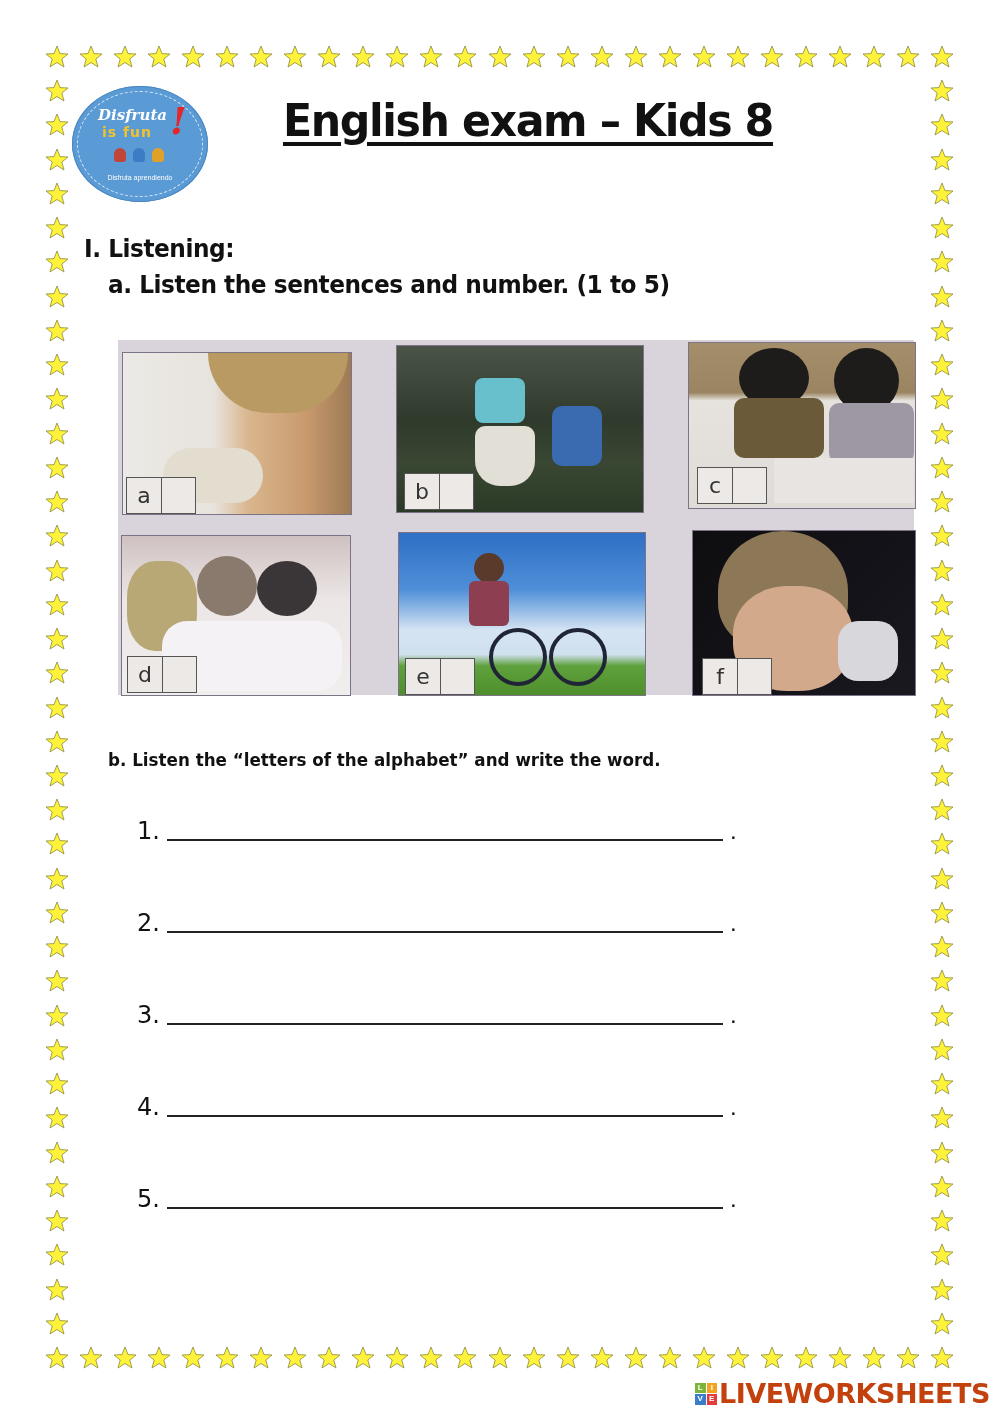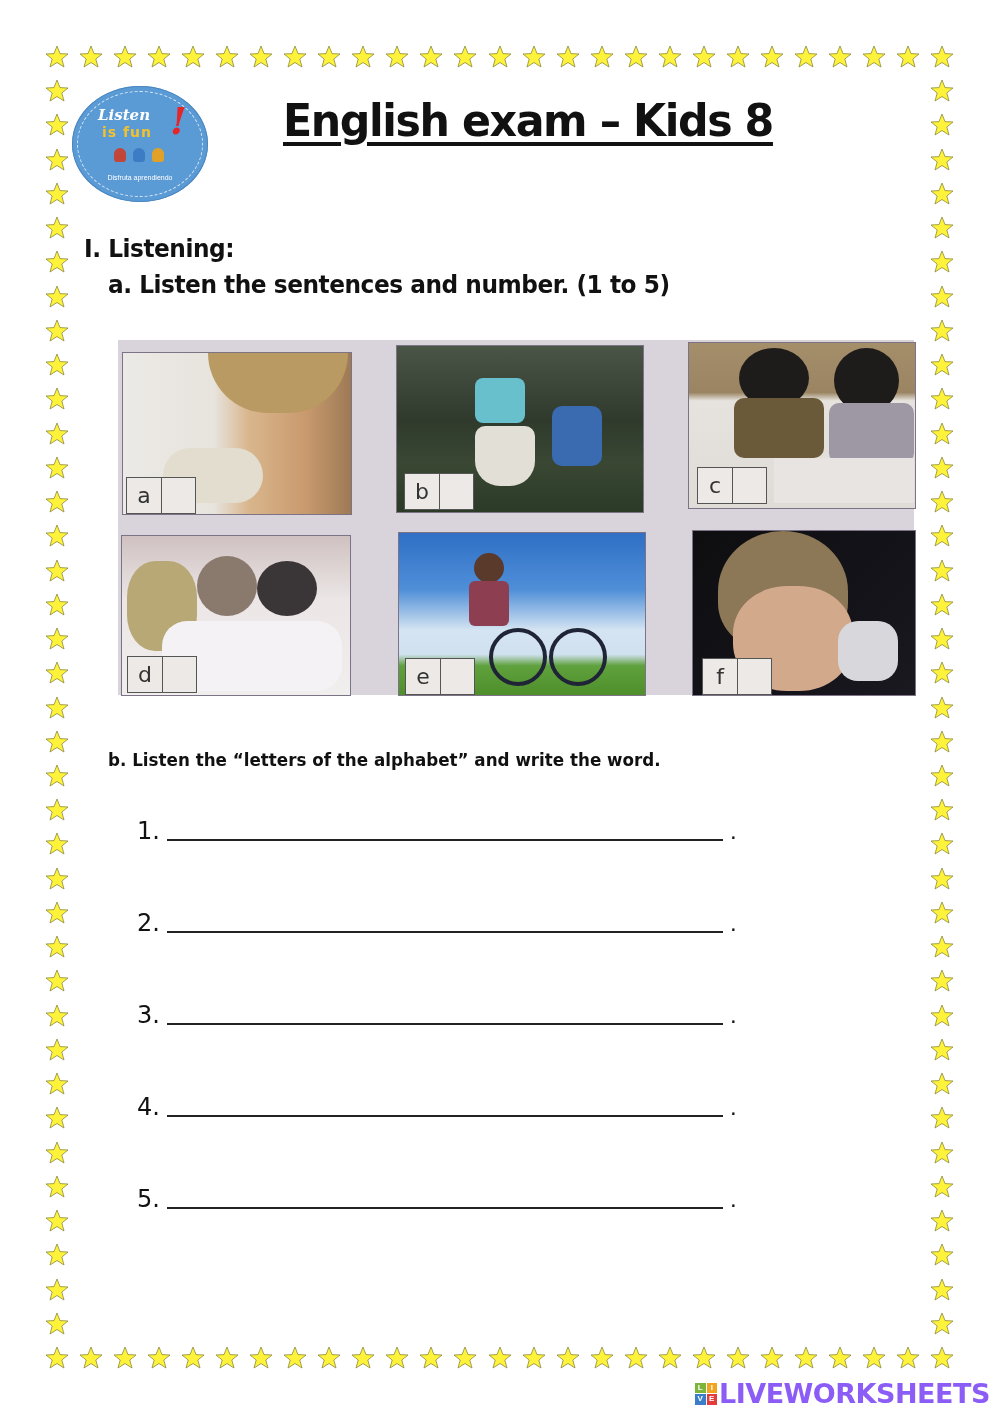--- a/index.html
+++ b/index.html
@@ -89,21 +89,21 @@
   }
   .line-row .dot { font-size: 24px; margin-left: 7px; }
   .lw {
     position: absolute; left: 695px; top: 1378px; display: flex; align-items: center;
   }
   .lw-grid {
     width: 22px; height: 22px; display: grid; grid-template-columns: 1fr 1fr; gap: 1px;
   }
   .lw-grid span { font-size: 8px; font-weight: bold; color: #fff; text-align: center; line-height: 10px; }
   .lw-text {
-    font-family: "DejaVu Sans", sans-serif; font-weight: bold; color: #8b5cf6;
+    font-family: "DejaVu Sans", sans-serif; font-weight: bold; color: #c2410c;
     font-size: 27px; margin-left: 2px; letter-spacing: -0.5px;
   }
 </style>
 </head>
 <body>
 
 <div id="star-border">
     <div class="star" style="left: 45px; top: 45px;">
       <svg viewBox="0 0 24 23">
         <polygon points="12,1 15,8.6 23,9 16.8,14 19,22 12,17.5 5,22 7.2,14 1,9 9,8.6" fill="#fff23a" stroke="#8a8a3a" stroke-width="0.8"></polygon>
@@ -741,21 +741,21 @@
     </div>
     <div class="star" style="left: 930px; top: 1311.76px;">
       <svg viewBox="0 0 24 23">
         <polygon points="12,1 15,8.6 23,9 16.8,14 19,22 12,17.5 5,22 7.2,14 1,9 9,8.6" fill="#fff23a" stroke="#8a8a3a" stroke-width="0.8"></polygon>
       </svg>
     </div>
   </div>
 
 <div class="logo">
   <div class="logo-inner"></div>
-  <div class="logo-english">Listen</div>
+  <div class="logo-english">Disfruta</div>
   <div class="logo-isfun">is fun</div>
   <div class="logo-bang">!</div>
   <div class="logo-kids">
     <div class="kid" style="background:#c2453a"></div>
     <div class="kid" style="background:#3b7cc4"></div>
     <div class="kid" style="background:#e0a126"></div>
   </div>
   <div class="logo-tag">Disfruta aprendiendo</div>
 </div>
 

